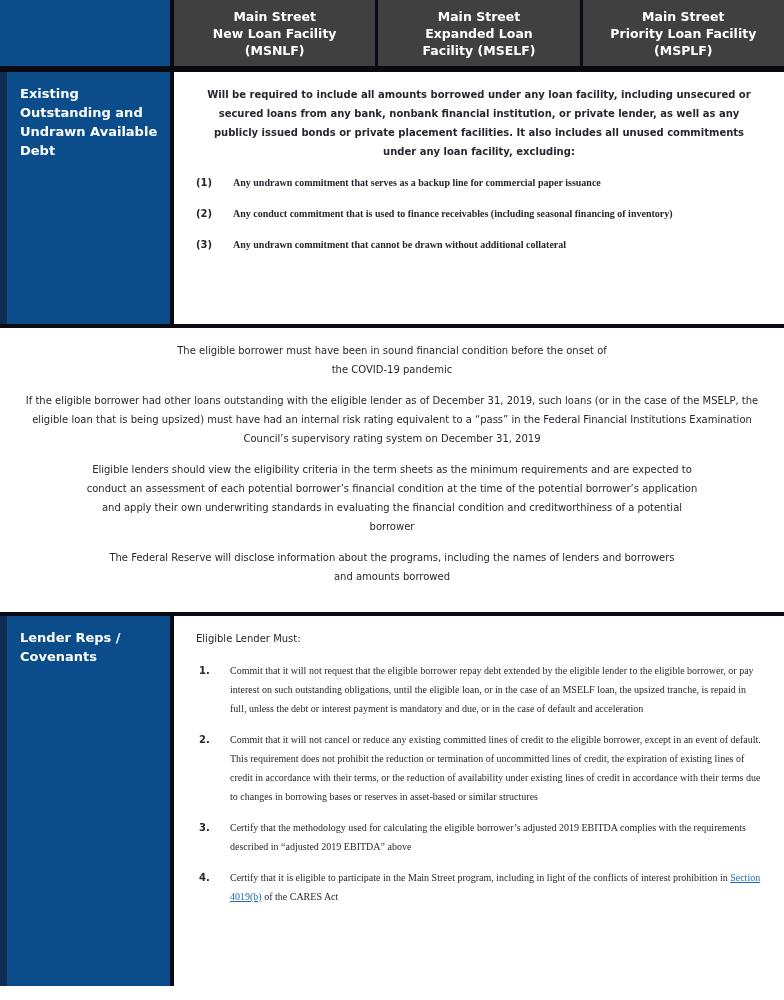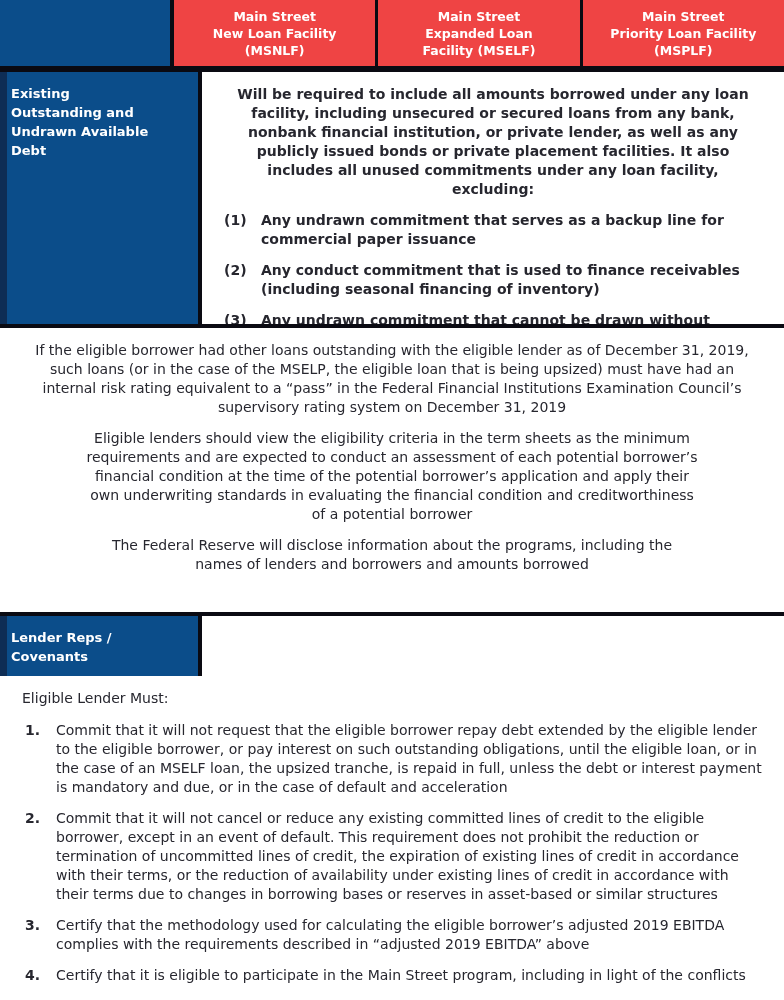--- a/index.html
+++ b/index.html
@@ -3,45 +3,45 @@
 <meta charset="utf-8">
 <style>
   * { margin:0; padding:0; box-sizing:border-box; }
   html,body { width:784px; height:1000px; background:#ffffff; overflow:hidden;
               font-family:"DejaVu Sans","Liberation Sans",sans-serif; }
   .table { width:784px; height:1000px; background:#ffffff; }
 
   
   .hrow { display:flex; height:72px; border-bottom:6px solid #0a0a12; }
   .corner { width:174px; background:#0b4d8a; border-right:4px solid #0a0a12; }
-  .hcell { flex:1; background:#ef4444; color:#ffffff; font-weight:bold;
+  .hcell { flex:1; background:#404040; color:#ffffff; font-weight:bold;
            font-size:12.5px; line-height:17px; text-align:center;
            display:flex; align-items:center; justify-content:center;
            white-space:pre-line; padding:4px 6px; }
   .hcell + .hcell { border-left:3px solid #0a0a12; }
 
   
   .row { display:flex; border-bottom:4px solid #0a0a12; }
-  .row:last-child { border-bottom:none;flex-direction:column; }
-  .label { width:202px; flex:none; background:#0b4d8a; border-right:4px solid #0a0a12;
+  .row:last-child { border-bottom:none; }
+  .label { width:174px; flex:none; background:#0b4d8a; border-right:4px solid #0a0a12;
            border-left:7px solid #0e2d55; color:#ffffff; font-weight:bold;
-           font-size:13px; line-height:19px; padding:12px 10px 10px 4px;
+           font-size:13px; line-height:19px; padding:12px 10px 10px 13px;
            white-space:pre-line; }
-  .body { flex:1; padding:13px 22px 8px 22px; color:#27272f; font-size:14px;
+  .body { flex:1; padding:13px 22px 8px 22px; color:#27272f; font-size:10px;
           line-height:19px; overflow:hidden; }
 
   .centered { text-align:center; margin:0 auto 12px auto; }
   .p-narrow  { max-width:440px; }
   .p-med     { max-width:616px; }
   .p-wide    { max-width:576px; }
 
   .list-item { display:flex; margin-bottom:12px; }
   .list-item .num { flex:none; width:37px; font-weight:bold; }
   .r3 .list-item .num { width:34px; padding-left:3px; }
-  .list-item .txt { flex:1; }
+  .list-item .txt { flex:1;font-family:Liberation Serif, serif; }
   .r1 .list-item .txt, .r1 .list-item .num { font-weight:bold; color:#26262e; }
 
   .heading-center { text-align:left; margin-bottom:13px; }
 
   a.doclink { color:#1e6cb8; text-decoration:underline; cursor:pointer; }
 </style>
 </head>
 <body>
 
 <div class="table">
@@ -77,20 +77,21 @@
       <div class="list-item">
         <span class="num">(3)</span>
         <span class="txt">Any undrawn commitment that cannot be drawn without additional collateral</span>
       </div>
 
     </div>
   </div>
 
   <div class="row r2" style="height:288px">
     <div class="body">
+      <div class="centered p-narrow">The eligible borrower must have been in sound financial condition before the onset of the COVID-19 pandemic</div>
       <div class="centered">If the eligible borrower had other loans outstanding with the eligible lender as of December 31, 2019, such loans (or in the case of the MSELP, the eligible loan that is being upsized) must have had an internal risk rating equivalent to a “pass” in the Federal Financial Institutions Examination Council’s supervisory rating system on December 31, 2019</div>
       <div class="centered p-med">Eligible lenders should view the eligibility criteria in the term sheets as the minimum requirements and are expected to conduct an assessment of each potential borrower’s financial condition at the time of the potential borrower’s application and apply their own underwriting standards in evaluating the financial condition and creditworthiness of a potential borrower</div>
       <div class="centered p-wide">The Federal Reserve will disclose information about the programs, including the names of lenders and borrowers and amounts borrowed</div>
     </div>
   </div>
 
   <div class="row r3" style="height:370px">
     <div class="label">Lender Reps /
 Covenants</div>
     <div class="body">

